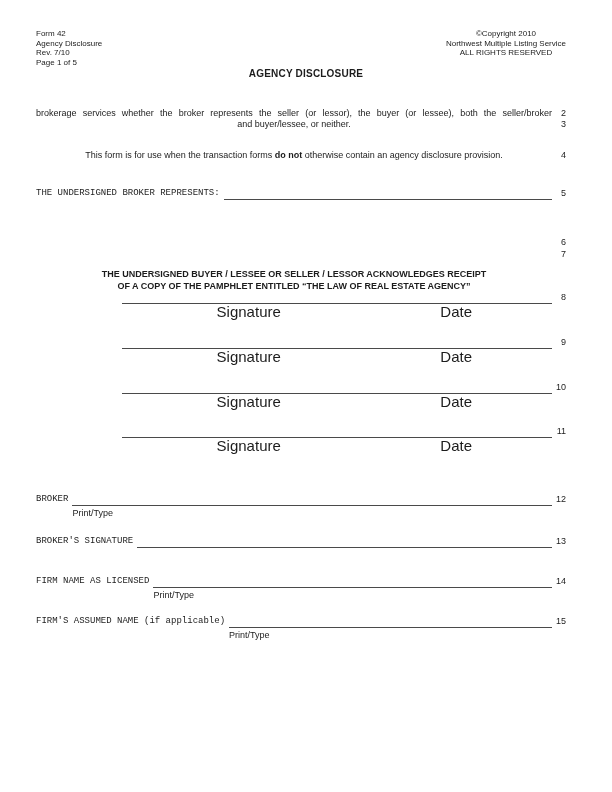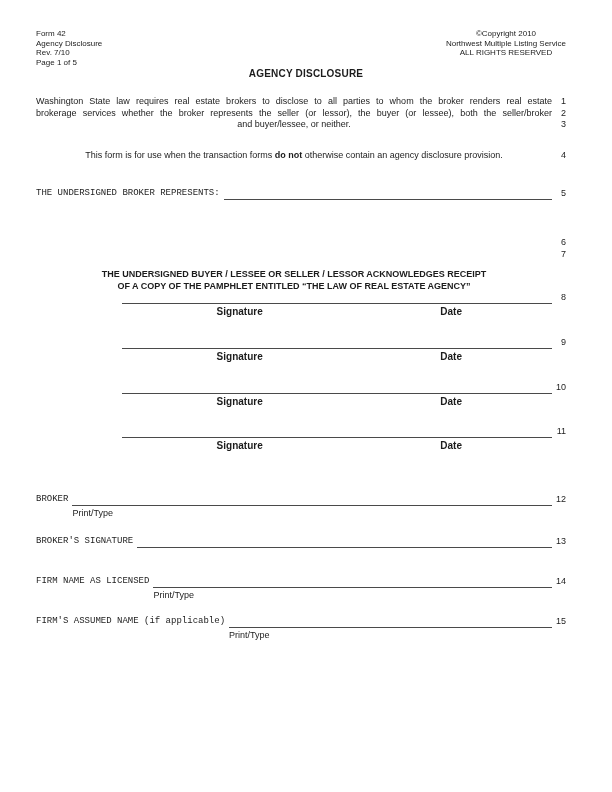--- a/index.html
+++ b/index.html
@@ -26,21 +26,21 @@
   .ack .txt{font-weight:bold;text-align:center;line-height:12px;margin-top:32px;}
   .ack .lnum{line-height:12px;}
   
   .fline{height:12px;border-bottom:1px solid #4a4a4a;}
   .field{flex:1;min-width:0;}
   .flabel{font-size:9px;line-height:12px;white-space:nowrap;padding-right:4px;font-family:Liberation Mono, monospace;}
   .fsub{font-size:9px;line-height:11px;padding-top:2px;}
   .fl12{line-height:12px;}
   
   .sigrow{position:absolute;left:122px;right:46px;display:flex;align-items:flex-start;}
-  .siglabels{position:relative;height:11px;padding-top:2px;font-size:10px;line-height:11px;font-weight:bold;}
+  .siglabels{position:relative;height:11px;padding-top:2px;font-size:15px;line-height:11px;}
   .siglabels .sig-l{position:absolute;left:22%;}
   .siglabels .date-l{position:absolute;left:71%;margin-left:13px;}
 </style>
 </head>
 <body>
 
 <div class="page">
 
   <div class="abs hdr hdr-left">
     <div>Form 42</div>
@@ -50,24 +50,20 @@
   </div>
 
   <div class="abs hdr hdr-right">
     <div>©Copyright 2010</div>
     <div>Northwest Multiple Listing Service</div>
     <div>ALL RIGHTS RESERVED</div>
   </div>
 
   <div class="abs title-row">AGENCY DISCLOSURE</div>
 
-  <div class="row lh12" style="top:96px">
-    <div class="txt jl">Washington State law requires real estate brokers to disclose to all parties to whom the broker renders real estate</div>
-    <div class="lnum">1</div>
-  </div>
   <div class="row lh12" style="top:107.7px">
     <div class="txt jl">brokerage services whether the broker represents the seller (or lessor), the buyer (or lessee), both the seller/broker</div>
     <div class="lnum">2</div>
   </div>
   <div class="row lh12" style="top:119.4px">
     <div class="txt">and buyer/lessee, or neither.</div>
     <div class="lnum">3</div>
   </div>
 
   <div class="row lh12" style="top:150px">

